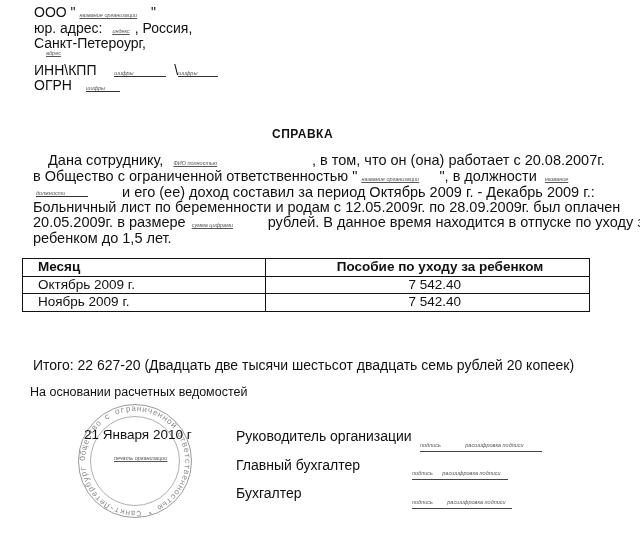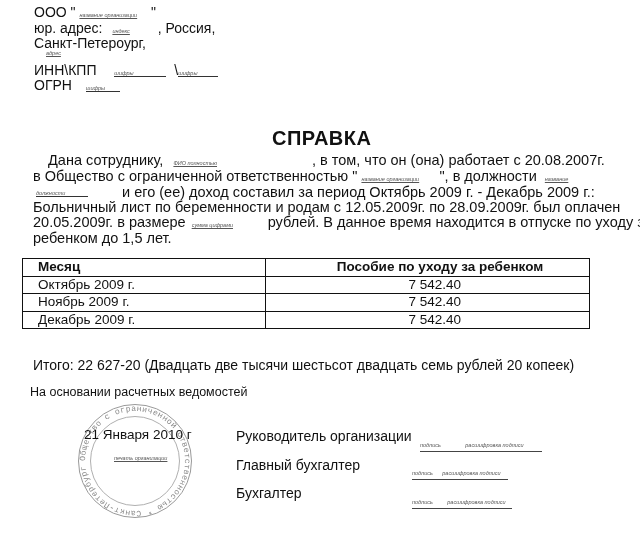--- a/index.html
+++ b/index.html
@@ -3,21 +3,21 @@
 <meta charset="utf-8">
 <style>
   html, body { margin: 0; padding: 0; }
   body {
     width: 640px; height: 537px; background: #ffffff; position: relative; overflow: hidden;
     font-family: "Liberation Sans", sans-serif; color: #111;
   }
   .abs { position: absolute; white-space: nowrap; }
   .t14 { font-size: 14px; }
   .tiny { font-size: 5.5px; font-style: italic; color: #555; text-decoration: underline; }
-  .title { font-size: 20px; font-weight: bold; letter-spacing: 0.5px; }
+  .title { font-size: 12px; font-weight: bold; letter-spacing: 0.5px; }
   .para { font-size: 14.5px; line-height: 15.6px; }
   table.grid { position: absolute; left: 22px; top: 258px; width: 568px; border-collapse: collapse; font-size: 13.5px; }
   table.grid td { border: 1.5px solid #111; padding: 0 15px; height: 16.5px; line-height: 16px; }
   table.grid td.c1 { width: 212px; }
   table.grid td.num { text-align: right; padding-right: 128px; margin-top: 48px; }
   table.grid td.hdr { text-align: center; font-weight: bold; padding-left: 40px; }
   table.grid .bold { font-weight: bold; }
   .stamp {
     position: absolute; left: 78px; top: 404px; width: 112px; height: 112px;
     border: 1.5px solid #9a9a9a; border-radius: 50%;
@@ -32,21 +32,21 @@
 <body>
 
 <div class="abs t14" style="left:34px;top:4px;">
   <span>ООО "</span>
   <span class="tiny">название организации</span>
   <span style="margin-left:10px">"</span>
 </div>
 <div class="abs t14" style="left:34px;top:20px;">
   <span>юр. адрес:</span>
   <span class="tiny" style="margin-left:6px">индекс</span>
-  <span style="margin-left:24px">, Россия,</span>
+  <span style="margin-left:1px">, Россия,</span>
 </div>
 <div class="abs t14" style="left:34px;top:35px;">Санкт-Петероург,</div>
 <div class="abs tiny" style="left:46px;top:50px;">адрес</div>
 <div class="abs t14" style="left:34px;top:62px;">
   <span>ИНН\КПП</span>
   <span class="tiny" style="margin-left:14px;display:inline-block;width:52px;border-bottom:1px solid #333;text-decoration:none">шифры</span>
   <span style="margin-left:4px">\</span><span class="tiny" style="display:inline-block;width:40px;border-bottom:1px solid #333;text-decoration:none">шифры</span>
 </div>
 <div class="abs t14" style="left:34px;top:77px;">
   <span>ОГРН</span>
@@ -83,24 +83,20 @@
     <td class="hdr">Пособие по уходу за ребенком</td>
   </tr>
   <tr>
     <td class="c1">Октябрь 2009 г.</td>
     <td class="num">7 542.40</td>
   </tr>
   <tr>
     <td class="c1">Ноябрь 2009 г.</td>
     <td class="num">7 542.40</td>
   </tr>
-  <tr>
-    <td class="c1">Декабрь 2009 г.</td>
-    <td class="num">7 542.40</td>
-  </tr>
 </tbody>
   </table>
 
 <div class="abs t14" style="left:33px;top:357px;">Итого: 22 627-20 (Двадцать две тысячи шестьсот двадцать семь рублей 20 копеек)</div>
 <div class="abs" style="left:30px;top:385px;font-size:12.5px;">На основании расчетных ведомостей</div>
 
 <div class="stamp"></div>
 <div class="stamp-inner"></div>
 <svg class="stamp-text" width="130" height="130" viewBox="0 0 130 130">
   <defs>

